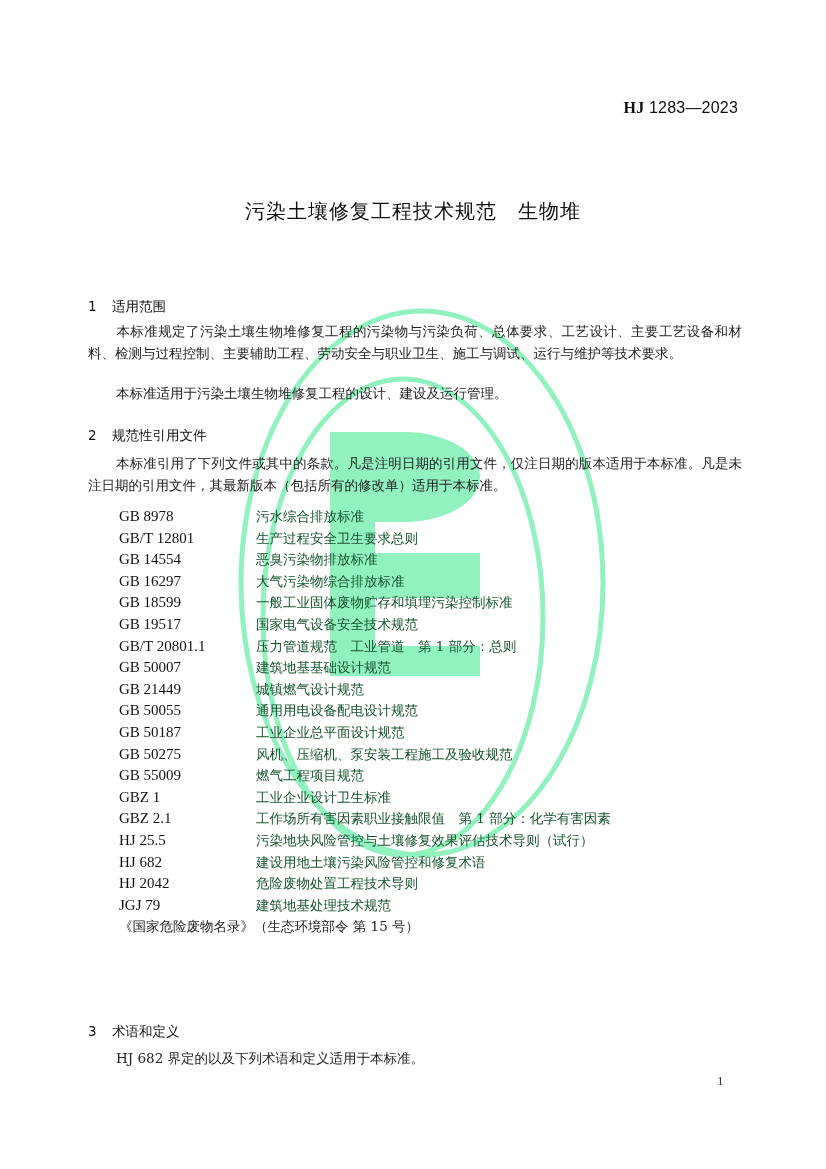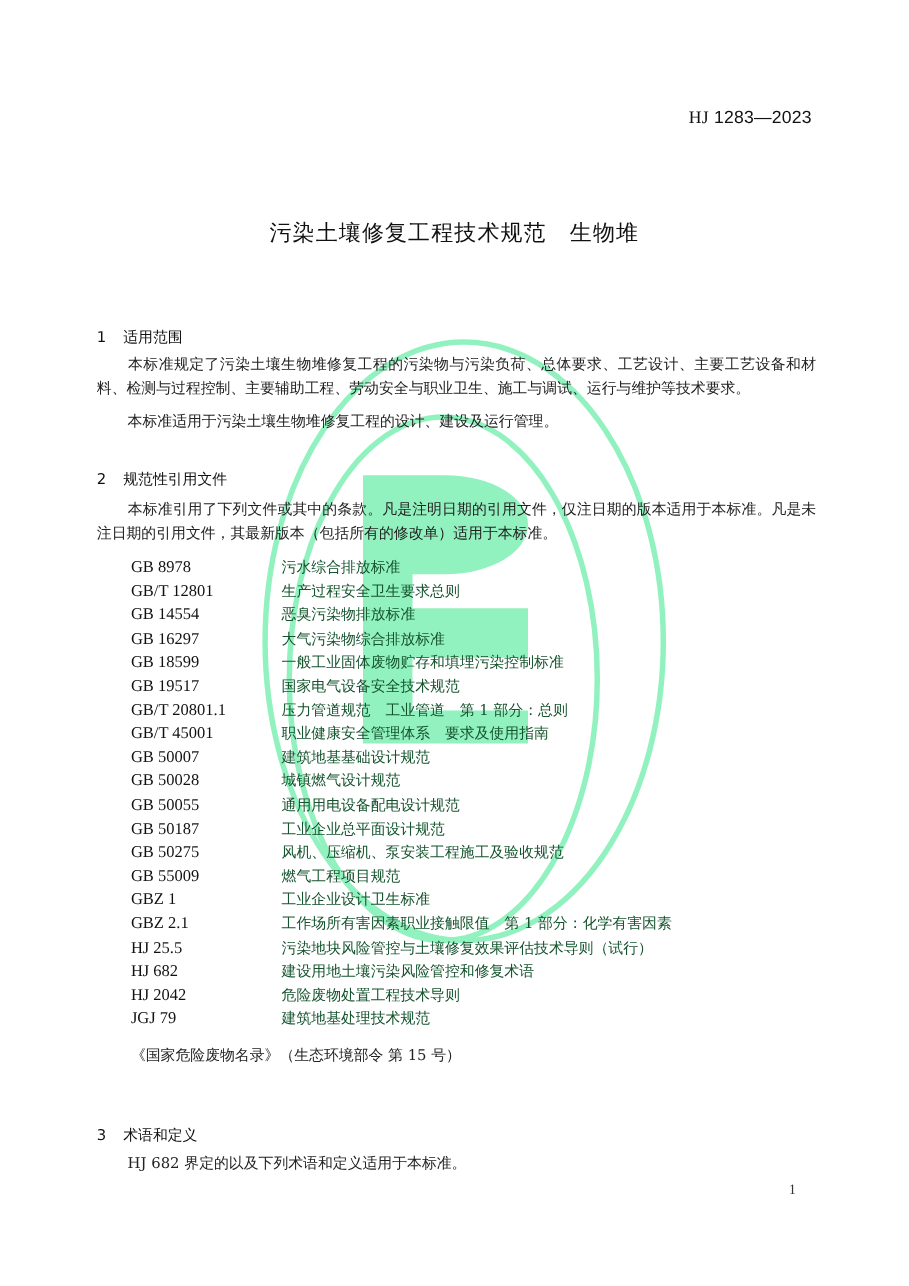--- a/index.html
+++ b/index.html
@@ -2,33 +2,33 @@
 <html><head>
 <meta charset="utf-8">
 <style>
   html, body { margin: 0; padding: 0; background: #ffffff; }
   body { width: 826px; height: 1169px; position: relative; overflow: hidden;
          font-family: "DejaVu Serif", "Liberation Serif", serif; color: #222; }
   .page { position: absolute; left: 0; top: 0; width: 826px; height: 1169px; }
   .watermark { position: absolute; left: 0; top: 0; width: 826px; height: 1169px; pointer-events: none; }
   .std-code { position: absolute; right: 88px; top: 99px; font-family: "Liberation Sans", sans-serif;
               font-size: 16px; color: #111; letter-spacing: 0.2px; }
-  .std-code b { font-family: "Liberation Serif", serif; font-weight: normal; }
+  .std-code b { font-family: "Liberation Serif", serif; font-weight: bold; }
   .title { position: absolute; left: 0; width: 826px; top: 198px; text-align: center;
            font-family: "DejaVu Sans", sans-serif; font-size: 20px; color: #111; letter-spacing: 1px; }
   .heading { position: absolute; left: 88px; font-family: "DejaVu Sans", sans-serif; font-size: 13.5px; color: #111; margin-top: 15px; }
   .heading .num { display: inline-block; width: 24px; }
   .para { position: absolute; left: 88px; width: 654px; font-size: 13.5px; line-height: 22px; color: #222;
           text-align: justify; }
   .para .indent { display: inline-block; width: 28px; }
   .ref-list { position: absolute; left: 119px; top: 506px; width: 560px; }
   .ref-row { height: 21.6px; line-height: 21.6px; font-size: 13.5px; white-space: nowrap; }
   .ref-code { display: inline-block; width: 137px; font-family: "Liberation Serif", serif; font-size: 15px; color: #111; }
   .ref-name { display: inline-block; color: #14532d; }
-  .ref-extra { font-size: 13.5px; line-height: 21.6px; color: #222; margin-top: 12px; }
+  .ref-extra { font-size: 13.5px; line-height: 21.6px; color: #222; }
   .page-num { position: absolute; left: 717px; top: 1073px; font-family: "Liberation Serif", serif; font-size: 13px; color: #333; }
 </style>
 </head>
 <body>
 
 <div class="page">
 
   <svg class="watermark" viewBox="0 0 826 1169" xmlns="http://www.w3.org/2000/svg">
     <g opacity="0.85">
       <ellipse cx="422" cy="583" rx="181" ry="272" fill="none" stroke="#7ff0b4" stroke-width="5"></ellipse>
@@ -44,42 +44,41 @@
   </div>
 
   <div class="title">污染土壤修复工程技术规范　生物堆</div>
 
   <div class="heading" style="top:283px;">
     <span class="num">1</span><span>适用范围</span>
   </div>
   <div class="para" style="top:320px;">
     <span class="indent"></span><span>本标准规定了污染土壤生物堆修复工程的污染物与污染负荷、总体要求、工艺设计、主要工艺设备和材料、检测与过程控制、主要辅助工程、劳动安全与职业卫生、施工与调试、运行与维护等技术要求。</span>
   </div>
-  <div class="para" style="top:372px;font-family:Liberation Serif, serif;">
+  <div class="para" style="top:383px;font-family:Liberation Serif, serif;">
     <span class="indent"></span><span>本标准适用于污染土壤生物堆修复工程的设计、建设及运行管理。</span>
   </div>
 
   <div class="heading" style="top:412px;">
     <span class="num">2</span><span>规范性引用文件</span>
   </div>
   <div class="para" style="top:452px;">
     <span class="indent"></span><span>本标准引用了下列文件或其中的条款。凡是注明日期的引用文件，仅注日期的版本适用于本标准。凡是未注日期的引用文件，其最新版本（包括所有的修改单）适用于本标准。</span>
   </div>
 
   <div class="ref-list">
     <div class="ref-row"><span class="ref-code">GB 8978</span><span class="ref-name">污水综合排放标准</span></div>
     <div class="ref-row"><span class="ref-code">GB/T 12801</span><span class="ref-name">生产过程安全卫生要求总则</span></div>
     <div class="ref-row"><span class="ref-code">GB 14554</span><span class="ref-name">恶臭污染物排放标准</span></div>
     <div class="ref-row"><span class="ref-code">GB 16297</span><span class="ref-name">大气污染物综合排放标准</span></div>
     <div class="ref-row"><span class="ref-code">GB 18599</span><span class="ref-name">一般工业固体废物贮存和填埋污染控制标准</span></div>
     <div class="ref-row"><span class="ref-code">GB 19517</span><span class="ref-name">国家电气设备安全技术规范</span></div>
     <div class="ref-row"><span class="ref-code">GB/T 20801.1</span><span class="ref-name">压力管道规范　工业管道　第 1 部分：总则</span></div>
-    <div class="ref-row"><span class="ref-code">GB/T 45001</span><span class="ref-name">职业健康安全管理体系　要求及使用指南</span></div>
     <div class="ref-row"><span class="ref-code">GB 50007</span><span class="ref-name">建筑地基基础设计规范</span></div>
-    <div class="ref-row"><span class="ref-code">GB 50028</span><span class="ref-name">城镇燃气设计规范</span></div>
+    <div class="ref-row"><span class="ref-code">GB 21449</span><span class="ref-name">城镇燃气设计规范</span></div>
     <div class="ref-row"><span class="ref-code">GB 50055</span><span class="ref-name">通用用电设备配电设计规范</span></div>
     <div class="ref-row"><span class="ref-code">GB 50187</span><span class="ref-name">工业企业总平面设计规范</span></div>
     <div class="ref-row"><span class="ref-code">GB 50275</span><span class="ref-name">风机、压缩机、泵安装工程施工及验收规范</span></div>
     <div class="ref-row"><span class="ref-code">GB 55009</span><span class="ref-name">燃气工程项目规范</span></div>
     <div class="ref-row"><span class="ref-code">GBZ 1</span><span class="ref-name">工业企业设计卫生标准</span></div>
     <div class="ref-row"><span class="ref-code">GBZ 2.1</span><span class="ref-name">工作场所有害因素职业接触限值　第 1 部分：化学有害因素</span></div>
     <div class="ref-row"><span class="ref-code">HJ 25.5</span><span class="ref-name">污染地块风险管控与土壤修复效果评估技术导则（试行）</span></div>
     <div class="ref-row"><span class="ref-code">HJ 682</span><span class="ref-name">建设用地土壤污染风险管控和修复术语</span></div>
     <div class="ref-row"><span class="ref-code">HJ 2042</span><span class="ref-name">危险废物处置工程技术导则</span></div>
     <div class="ref-row"><span class="ref-code">JGJ 79</span><span class="ref-name">建筑地基处理技术规范</span></div>

